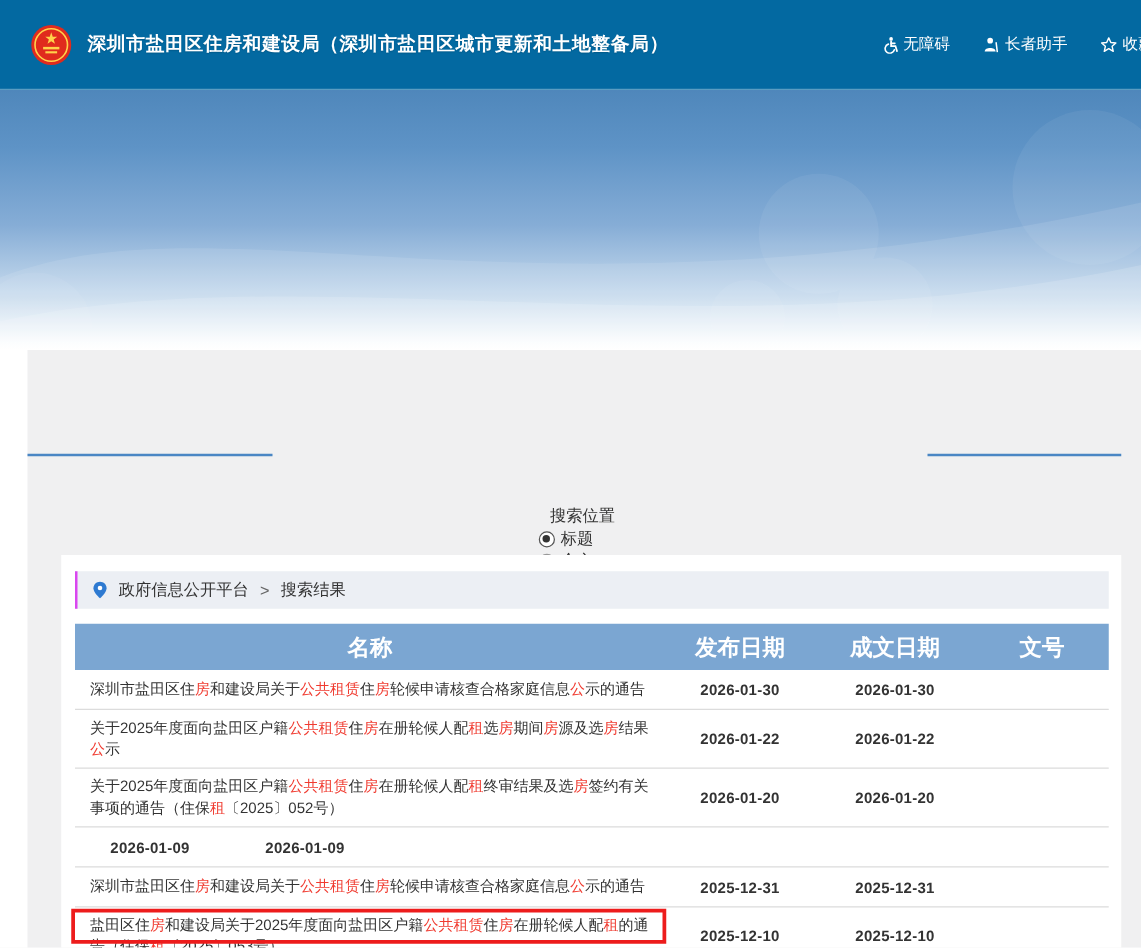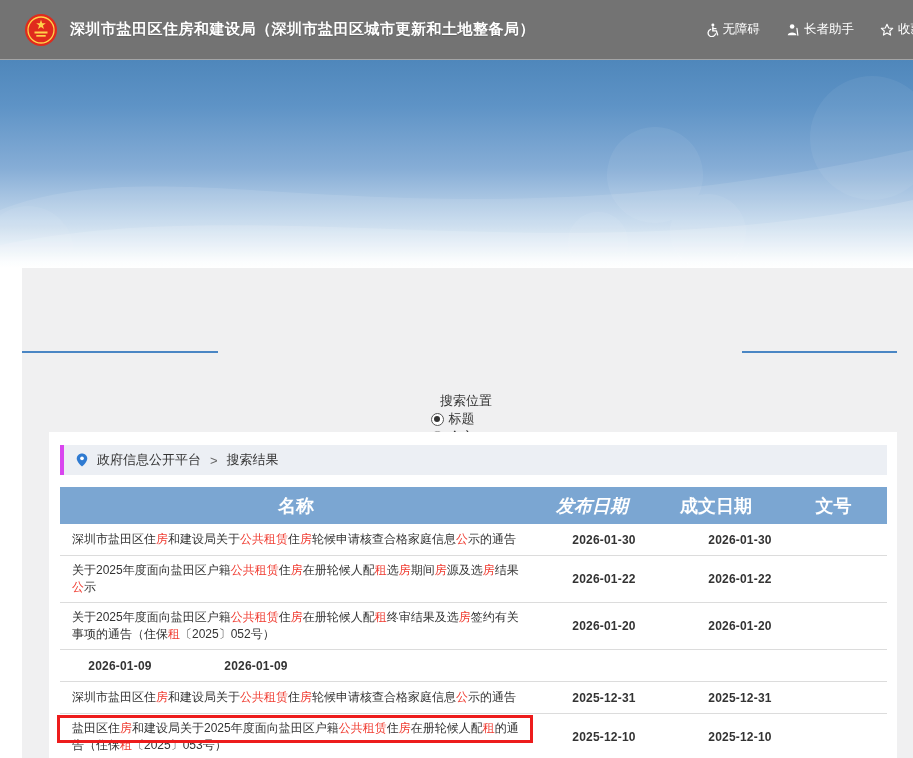--- a/index.html
+++ b/index.html
@@ -1,21 +1,21 @@
 <!DOCTYPE html>
 <html><head>
 <meta charset="utf-8">
 <style>
   * { margin:0; padding:0; box-sizing:border-box; }
   html,body { width:913px; height:758px; overflow:hidden; background:#fff;
     font-family:"Liberation Sans","DejaVu Sans",sans-serif; }
   body { position:relative; }
 
   
-  .topbar { height:60px; background:#737373; display:flex; align-items:center;
+  .topbar { height:72px; background:#0369a1; display:flex; align-items:center;
     padding-left:24px; position:relative; border-bottom:1px solid rgba(255,255,255,.35); }
   .brand { display:flex; align-items:center; }
   .brand-title { color:#fff; font-size:15px; font-weight:bold; margin-left:12px; letter-spacing:.5px;
     text-shadow:0 1px 1px rgba(0,0,0,.15); }
   .toplinks { position:absolute; right:-10px; top:0; height:100%; display:flex; align-items:center; }
   .toplink { color:#fff; font-size:12.5px; display:flex; align-items:center; margin-left:26px; cursor:pointer; white-space:nowrap; }
   .toplink svg { margin-right:4px; }
 
   
   .banner { height:208px; position:relative; overflow:hidden;
@@ -48,33 +48,33 @@
   .rd { width:13px; height:13px; border:1px solid #999; border-radius:50%; background:#fff;
     display:inline-block; margin-right:5px; position:relative; flex:0 0 13px; }
   .rd.on { border-color:#555; }
   .rd.on::after { content:""; position:absolute; left:2.5px; top:2.5px; right:2.5px; bottom:2.5px;
     border-radius:50%; background:#333; }
 
   
   .card { position:absolute; left:27px; top:164px; width:848px; height:360px; background:#fff;
     padding:13px 10px 0 11px; }
 
-  .breadcrumb { height:30px; background:#eceff4; border-left:4px solid #d946ef;
+  .breadcrumb { height:30px; background:#eceff4; border-left:2px solid #d946ef;
     display:flex; align-items:center; font-size:13px; color:#333; }
   .breadcrumb svg { margin:0 8px 0 11px; }
   .bc-root { cursor:pointer; }
   .bc-sep { margin:0 9px; color:#666; }
 
   
   .thead { margin-top:12px; height:37px; background:#7ba6d2; display:flex; align-items:center;
     color:#fff; font-size:18px; font-weight:bold; }
   .th { text-align:center; }
-  .th.c1 { width:472px; } .th.c2 { width:120px;font-style:italic; } .th.c3 { width:128px; } .th.c4 { width:107px;font-family:Liberation Serif, serif; }
-
-  .trow { display:flex; align-items:center; border-bottom:1px solid #dcdcdc; min-height:32px;gap:12px; }
+  .th.c1 { width:472px; } .th.c2 { width:120px; } .th.c3 { width:128px; } .th.c4 { width:107px;font-family:Liberation Serif, serif; }
+
+  .trow { display:flex; align-items:center; border-bottom:1px solid #dcdcdc; min-height:32px; }
   .td { font-size:12px; color:#333; }
   .tname { flex:0 0 472px; padding:6px 6px 6px 12px; line-height:17px; word-break:break-all;
     position:relative; cursor:pointer; }
   .tname .hl { color:#f03b30; }
   .tdate { flex:0 0 120px; text-align:center; font-weight:bold; letter-spacing:.2px; }
   .tdate2 { flex:0 0 128px; text-align:center; font-weight:bold; letter-spacing:.2px; }
   .tno { flex:0 0 107px; text-align:center; }
   .redbox { position:absolute; left:-3px; top:1px; width:476px; height:28px;
     border:3px solid #ed1c1c; pointer-events:none; }
 </style>

